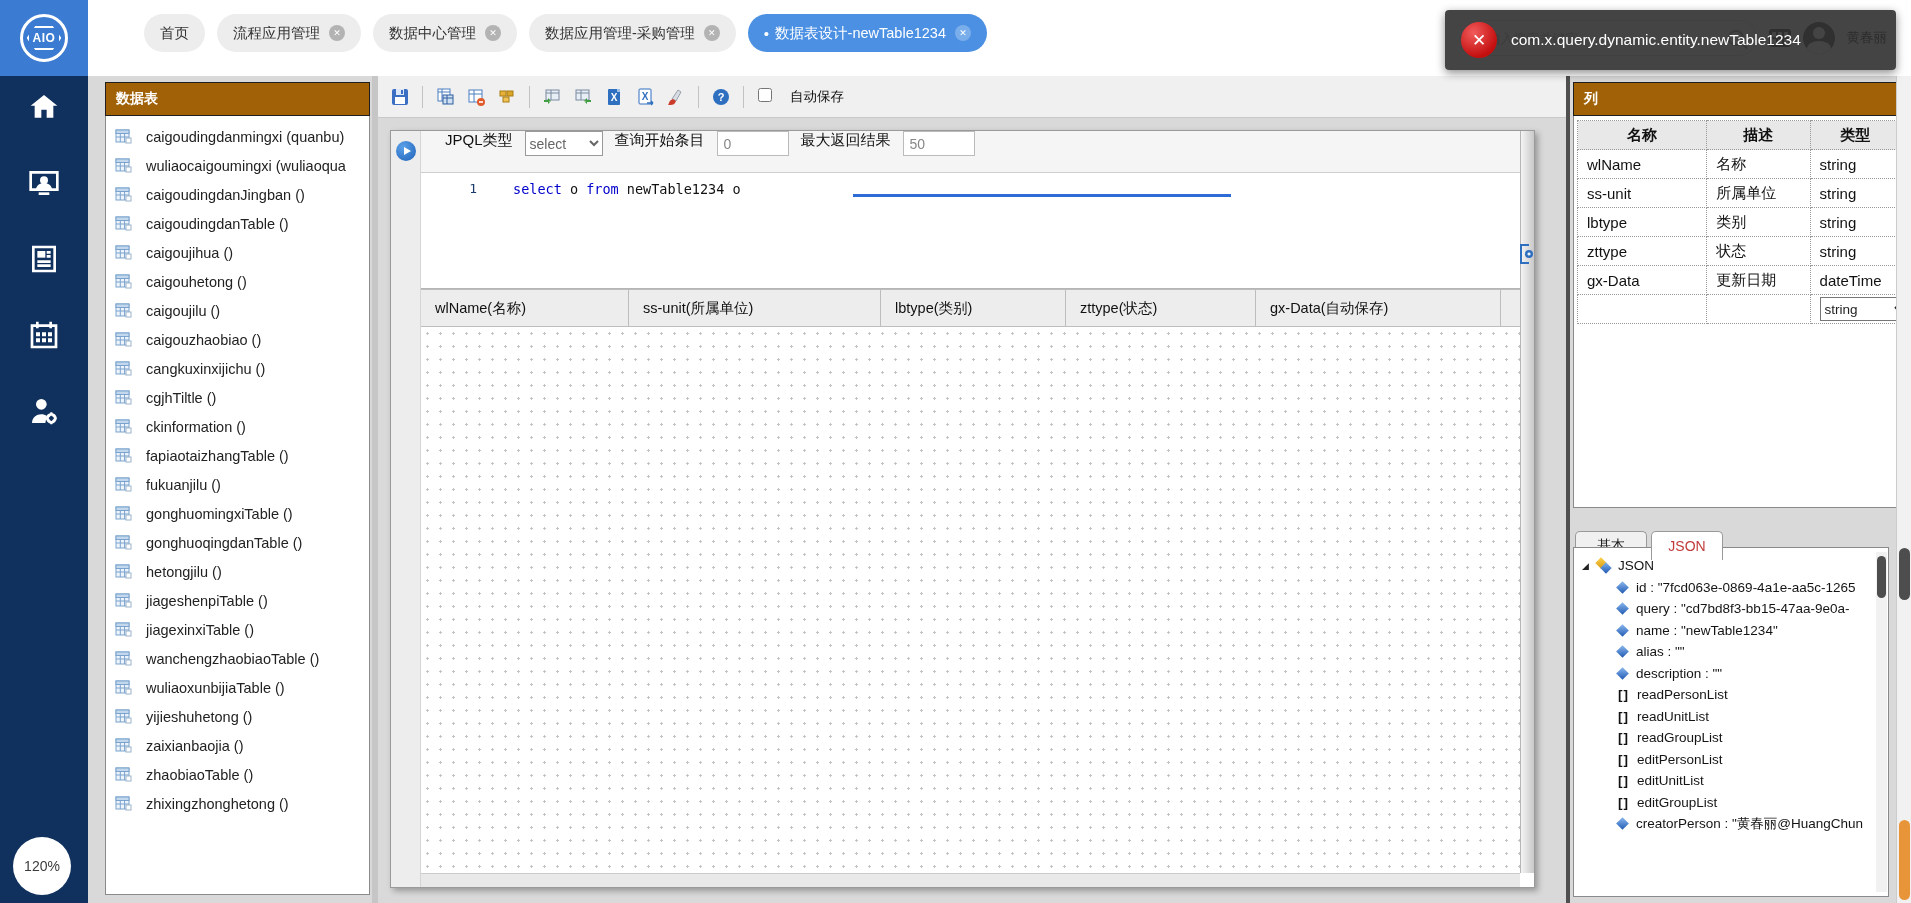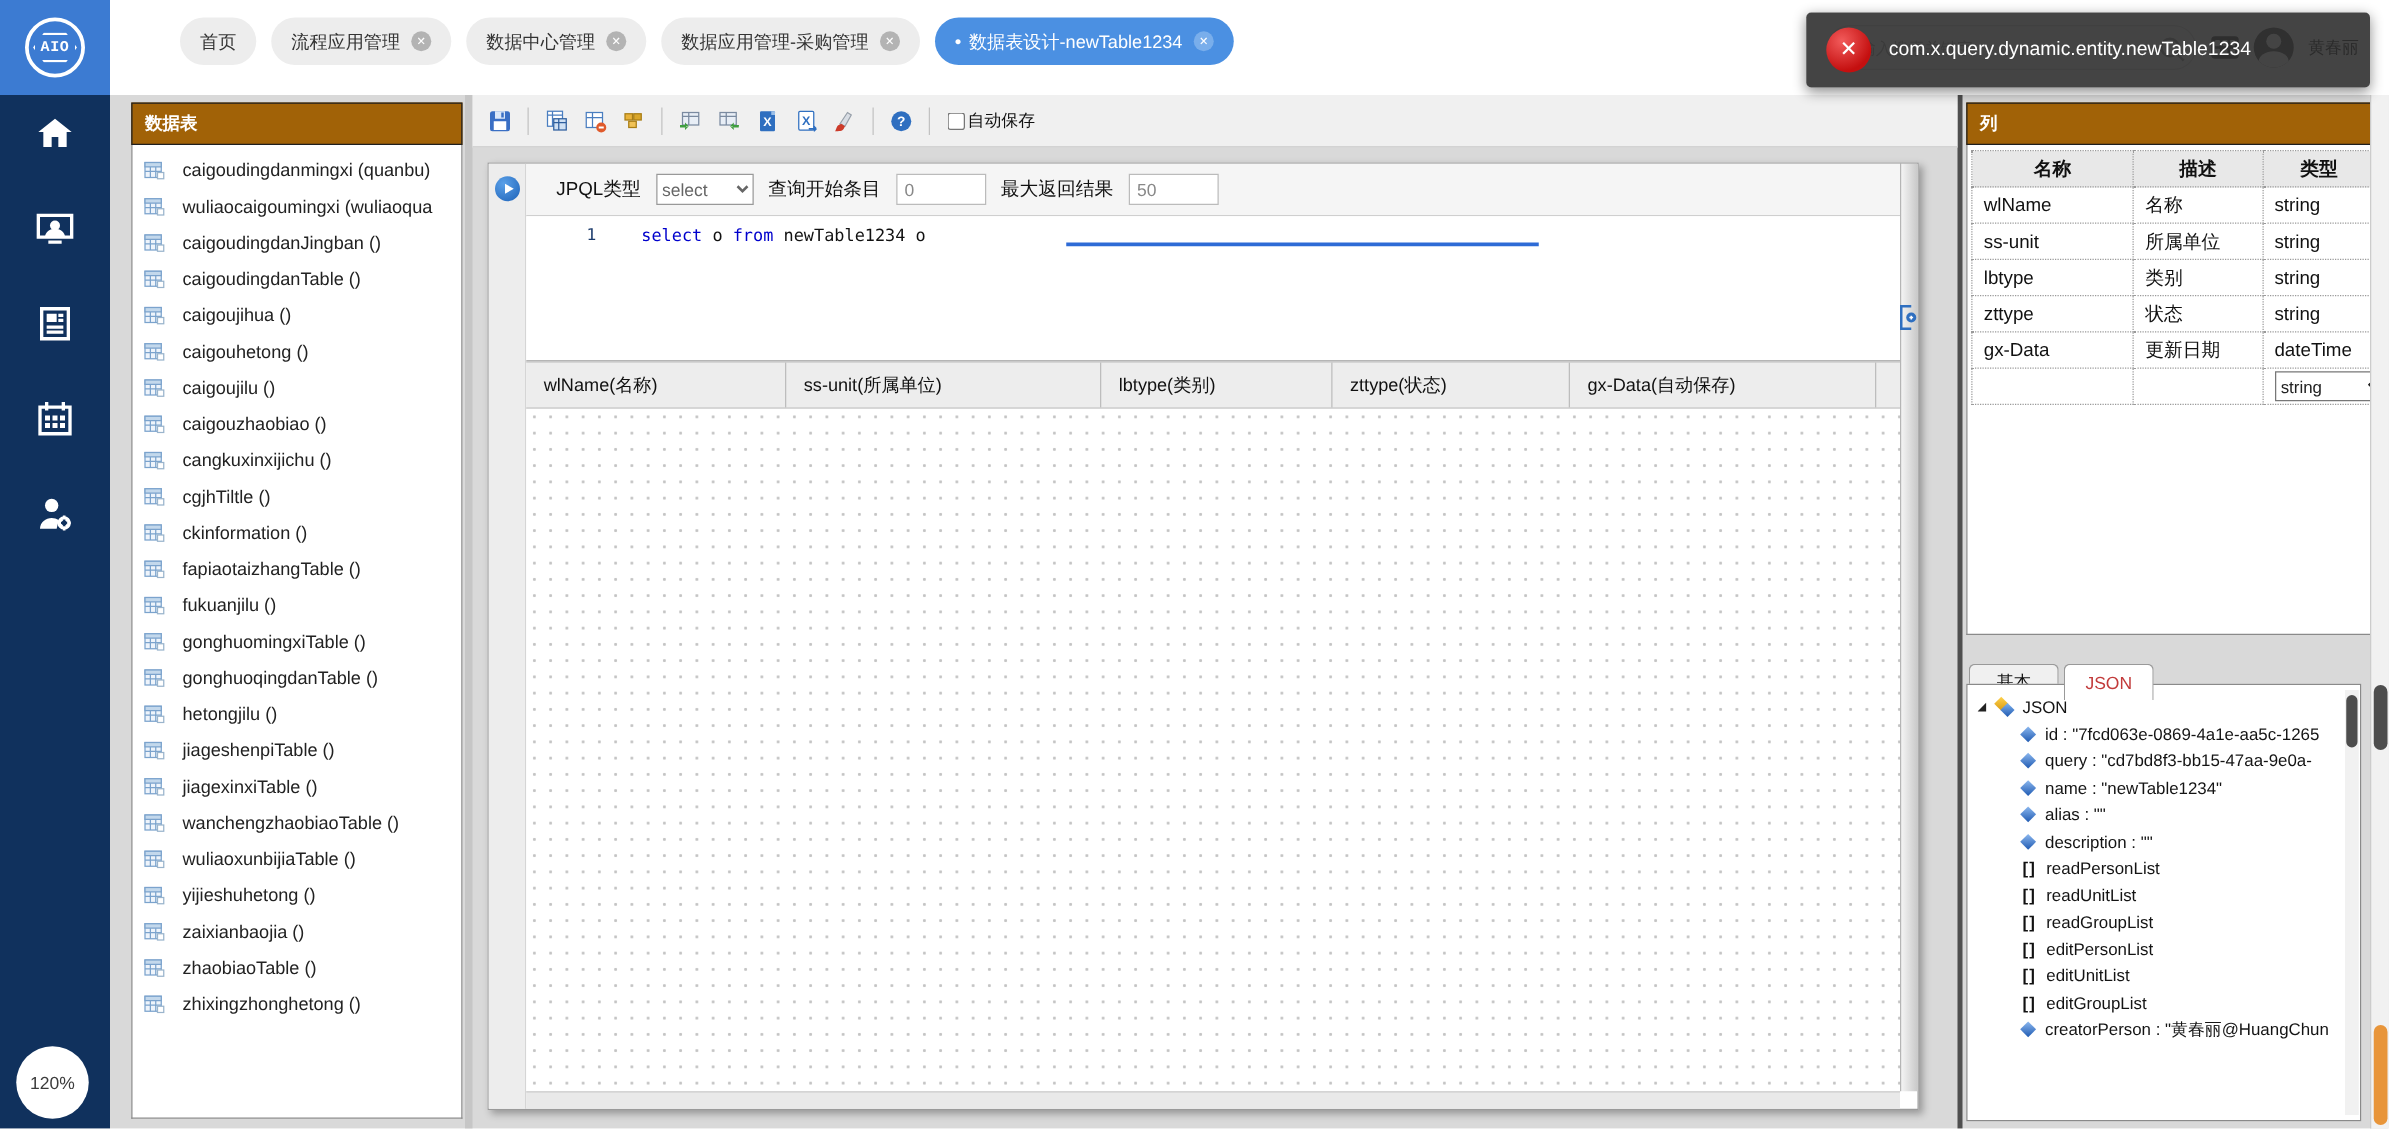--- a/index.html
+++ b/index.html
@@ -3,21 +3,21 @@
 <meta charset="utf-8">
 <style>
   * { margin:0; padding:0; box-sizing:border-box; }
   html,body { width:1911px; height:903px; overflow:hidden; background:#fff;
               font-family:"Liberation Sans","DejaVu Sans",sans-serif; }
   .app { position:relative; width:1911px; height:903px; background:#fff; overflow:hidden; }
 
   
   .rail { position:absolute; left:0; top:0; width:88px; height:903px; background:#10315d; z-index:5; }
   .logo-block { position:absolute; left:0; top:0; width:88px; height:76px; background:#3c7bd2;
-                display:flex; align-items:center; justify-content:center;font-family:Liberation Mono, monospace; }
+                display:flex; align-items:center; justify-content:center; }
   .logo-circle { width:48px; height:48px; border-radius:50%; border:3px solid #fff;
                  display:flex; align-items:center; justify-content:center; }
   .logo-hex { color:#fff; font-size:12px; font-weight:bold; letter-spacing:.5px;
               border:2px solid #fff; padding:3px 4px; clip-path:polygon(25% 0,75% 0,100% 50%,75% 100%,25% 100%,0 50%); }
   .rail-nav { position:absolute; left:0; top:90px; width:88px; display:flex; flex-direction:column;
               align-items:center; gap:42px; }
   .rail-ic { width:34px; height:34px; display:flex; align-items:center; justify-content:center; cursor:pointer; }
   .rail-ic svg { width:32px; height:32px; fill:#fff; }
   .badge-zoom { position:absolute; left:13px; top:837px; width:58px; height:58px; border-radius:50%;
                 background:#fff; color:#3c3c3c; font-size:14px; display:flex; align-items:center;
@@ -72,34 +72,34 @@
                color:#222; white-space:nowrap; cursor:pointer; }
   .tree-item svg { flex:0 0 auto; margin-right:7px; }
   .tree-item.selected { background:#4a5c7c; color:#fff; }
   .lp-divider { position:absolute; left:372px; top:76px; width:6px; height:827px; background:#c6c6c6; }
 
   
   .toolbar { position:absolute; left:378px; top:76px; width:1188px; height:42px; background:#f0f0f0;
              border-bottom:1px solid #c9c9c9; display:flex; align-items:center; gap:7px; padding-left:10px; z-index:3; }
   .tb-ic { width:24px; height:24px; display:flex; align-items:center; justify-content:center; cursor:pointer; }
   .tb-sep { width:1px; height:22px; background:#c2c2c2; margin:0 3px; }
-  .autosave { display:flex; align-items:center; gap:2px; font-size:13.5px; color:#111; margin-left:4px; }
+  .autosave { display:flex; align-items:flex-start; gap:18px; font-size:13.5px; color:#111; margin-left:4px; }
   .autosave input { width:14px; height:14px; }
 
   
   .card { position:absolute; left:390px; top:130px; width:1145px; height:758px; background:#fff;
           border:1px solid #9a9a9a; box-shadow:3px 3px 6px rgba(0,0,0,.3); z-index:2; }
   .play-col { position:absolute; left:0; top:0; width:30px; height:100%; background:#ededed; border-right:1px solid #d5d5d5; }
   .play-btn { position:absolute; left:5px; top:10px; width:20px; height:20px; border-radius:50%;
               background:radial-gradient(circle at 35% 30%, #5aa0e8, #1d62b8); cursor:pointer;
               display:flex; align-items:center; justify-content:center; }
   .play-btn::after { content:""; border-left:7px solid #fff; border-top:4.5px solid transparent;
                      border-bottom:4.5px solid transparent; margin-left:2px; }
   .query-bar { position:absolute; left:30px; top:0; right:14px; height:42px; background:#f5f5f5;
-               border-bottom:1px solid #cfcfcf; display:flex; align-items:center; gap:12px; padding-left:24px; }
+               border-bottom:1px solid #cfcfcf; display:flex; gap:12px; padding-left:24px; }
   .qb-label { font-size:15px; color:#111; }
   .qb-select { width:78px; height:25px; font-size:14px; color:#666; border:1px solid #999; background:#fff; }
   .qb-input { width:72px; height:25px; font-size:14px; color:#888; border:1px solid #bbb; padding-left:6px; }
   .editor { position:absolute; left:30px; top:42px; right:14px; height:116px; background:#fff;
             border-bottom:1px solid #b5b5b5; font-family:"DejaVu Sans Mono","Liberation Mono",monospace; }
   .ed-gutter { position:absolute; left:0; top:0; width:74px; height:100%; text-align:right;
                padding:8px 18px 0 0; font-size:13px; color:#1a3a6b; }
   .ed-code { position:absolute; left:92px; top:8px; font-size:13.5px; color:#111; white-space:pre; }
   .ed-code .kw { color:#0000cc; }
   .ed-blueline { position:absolute; left:432px; top:21px; width:378px; height:3px; background:#2e6bd6; }

